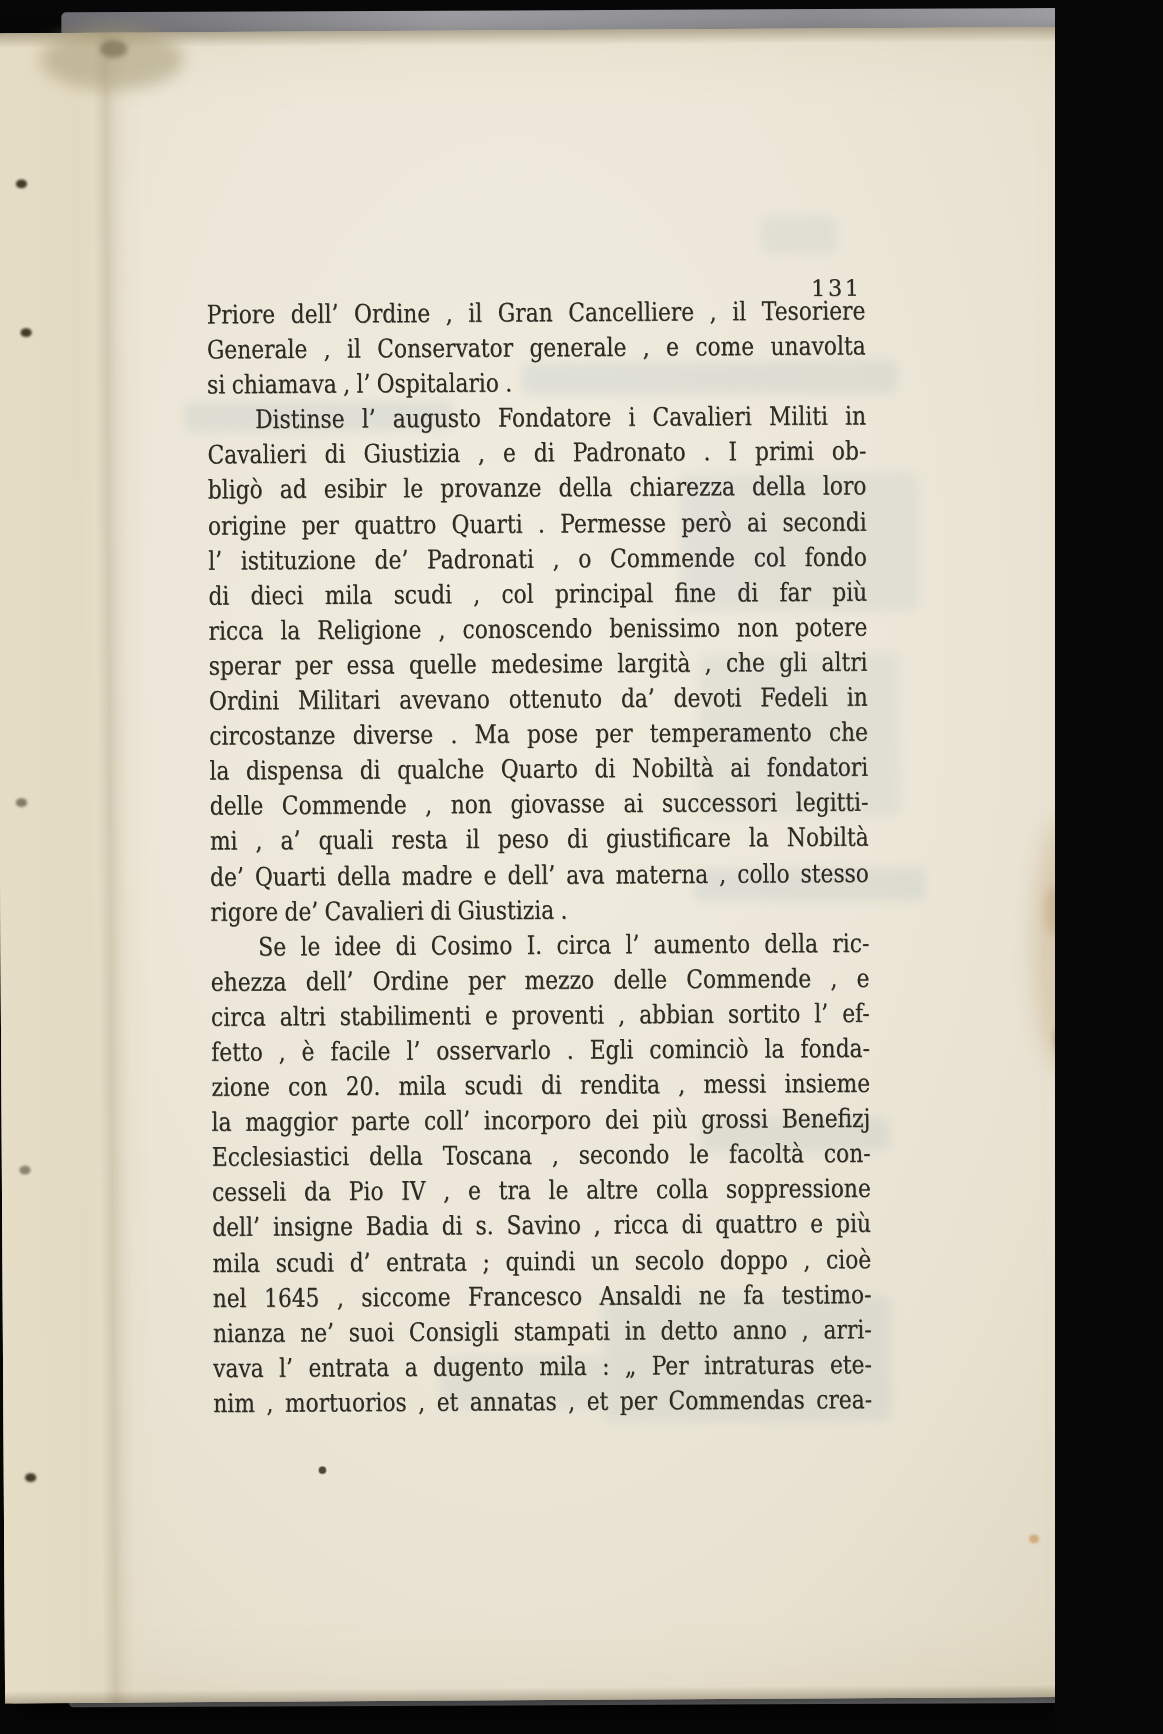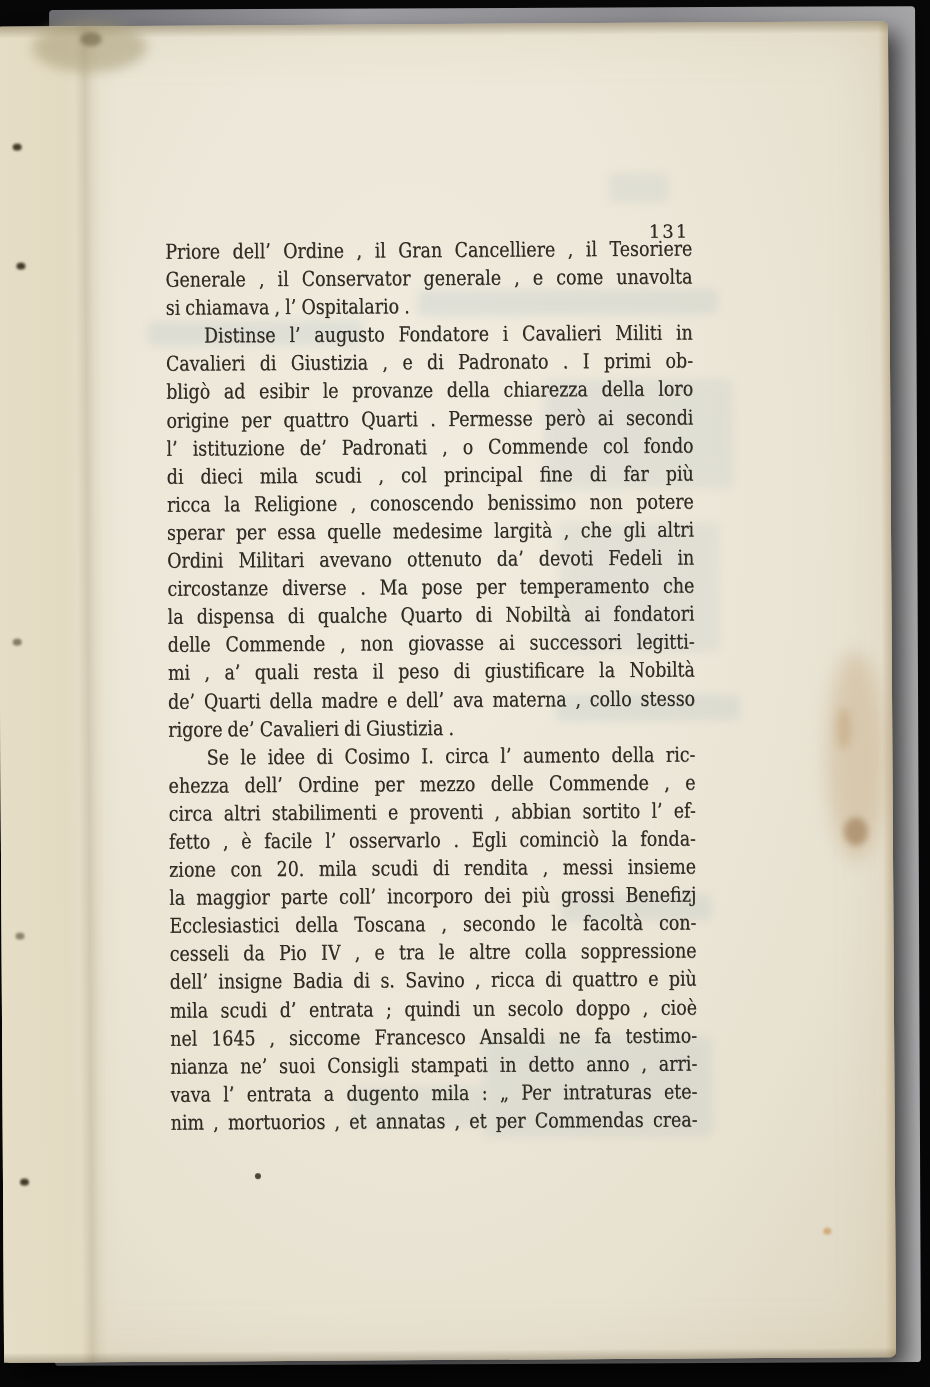--- a/index.html
+++ b/index.html
@@ -1,16 +1,16 @@
 <!DOCTYPE html>
 <html style="--ink: #2e2b25;"><head>
 <meta charset="utf-8">
 <style>
   html,body{margin:0;padding:0;background:#070707;}
-  #scene{position:relative;width:930px;height:1387px;overflow:hidden;
+  #scene{position:relative;width:844px;height:1387px;overflow:hidden;
          font-family:"DejaVu Serif","Liberation Serif",serif;}
 
   
   .page-stack{position:absolute;left:52px;top:8px;width:866px;height:1356px;
     background:linear-gradient(100deg,#6e6e72 0%,#9d9da1 28%,#8d8d91 55%,#a9a9ab 82%,#b3b3b5 100%);
     border-radius:4px;transform:rotate(-0.25deg);}
 
   
   .page{position:absolute;left:0;top:24px;width:892px;height:1336px;
     background:radial-gradient(ellipse at 46% 36%, #f0ecdf 0%, #ece7d8 42%, #e7e1d0 72%, #ded6c0 97%);

